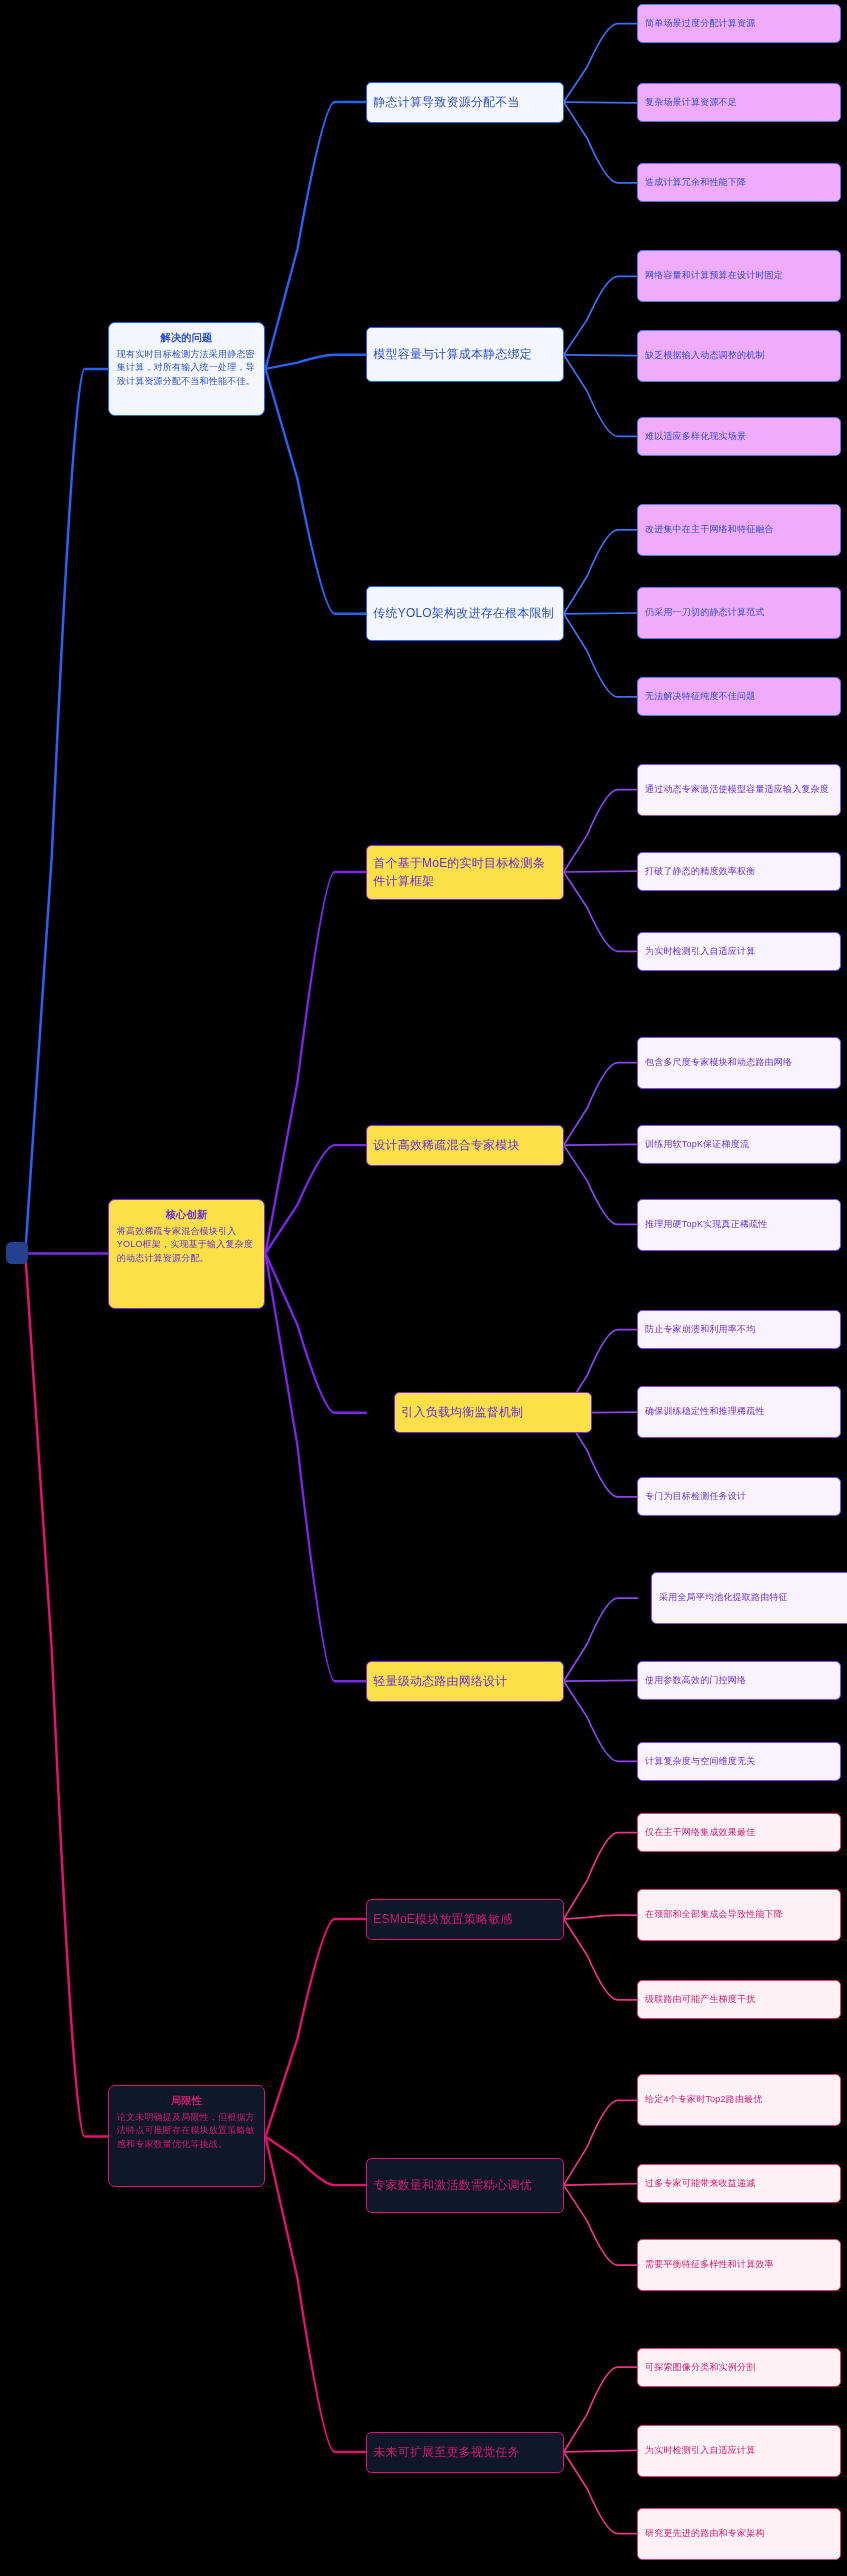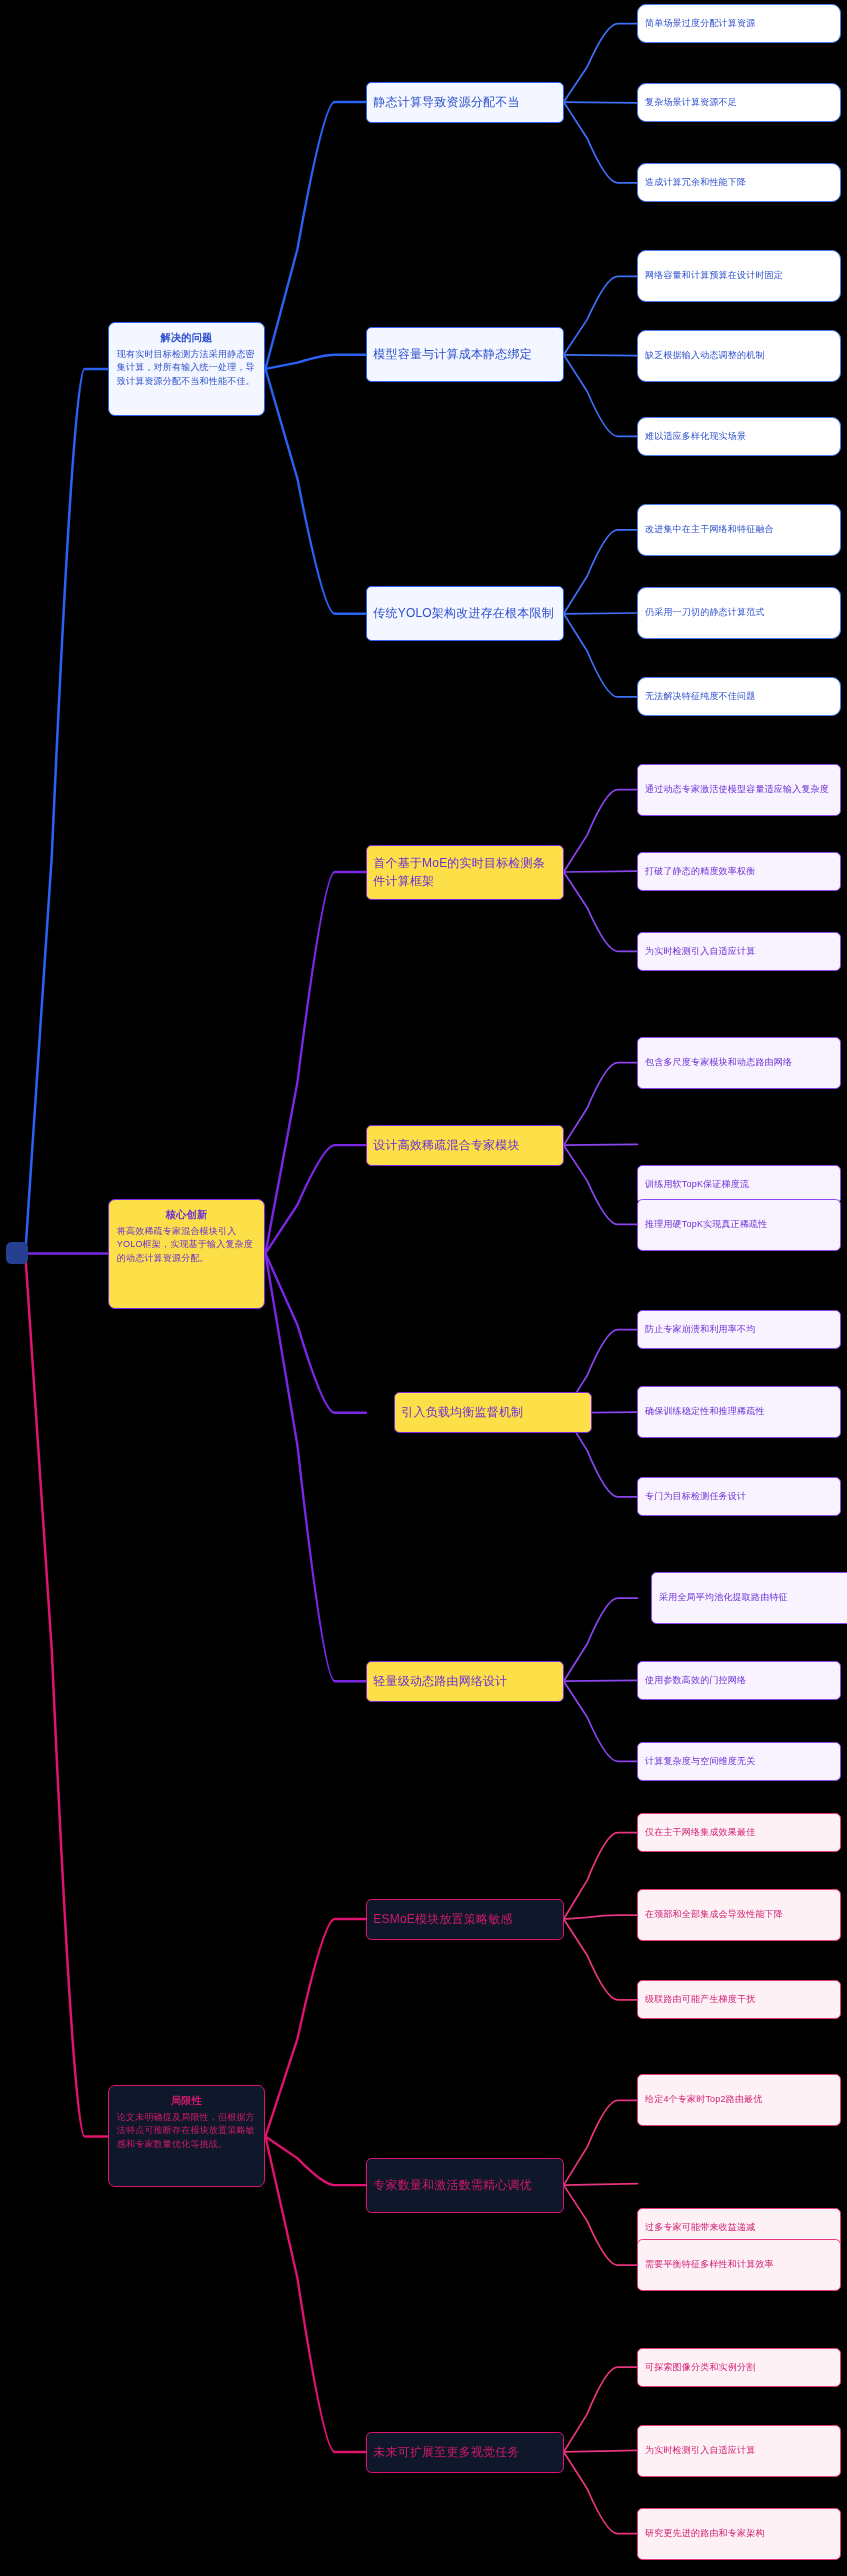--- a/index.html
+++ b/index.html
@@ -69,21 +69,21 @@
     min-height:35px;
     border-width:1.3px;
     border-style:solid;
     font-size:9px;
     padding:4.7px 7px;
     text-align:left;
     justify-content:flex-start;
   }
   
   .c-blue  { background:#f4f7ff; border-color:#2962f5; color:#2b4ecf; }
-  .c-blue-s{ background:#ffffff; border-color:#4a7bf7; color:#2b4ecf;border-radius:9px; }
+  .c-blue-s{ background:#f0abfc; border-color:#4a7bf7; color:#2b4ecf; }
   .c-purple{ background:#fde047; border-color:#7b27e8; color:#6b2fd6; }
   .c-purple-s{ background:#f8f3ff; border-color:#8b45ee; color:#6b2fd6; }
   .c-pink  { background:#0f172a; border-color:#e0136e; color:#d11a6e; }
   .c-pink-s{ background:#fdf1f6; border-color:#e8357f; color:#d11a6e; }
 </style>
 </head>
 <body>
 
 <div id="canvas">
   <svg class="links" id="links" viewBox="0 0 1080 3282">
@@ -188,21 +188,21 @@
       </div>
       <div class="node leaf c-purple-s" style="left: 637px; top: 932px; width: 204px; min-height: 39px;">
         <span>为实时检测引入自适应计算</span>
       </div>
       <div class="node topic c-purple" style="left: 366px; top: 1125px; width: 198px; min-height: 41px;">
         <span>设计高效稀疏混合专家模块</span>
       </div>
       <div class="node leaf c-purple-s" style="left: 637px; top: 1037px; width: 204px; min-height: 52px;">
         <span>包含多尺度专家模块和动态路由网络</span>
       </div>
-      <div class="node leaf c-purple-s" style="left: 637px; top: 1125px; width: 204px; min-height: 39px; margin-top: 40px;">
+      <div class="node leaf c-purple-s" style="left: 637px; top: 1125px; width: 204px; min-height: 39px;">
         <span>训练用软TopK保证梯度流</span>
       </div>
       <div class="node leaf c-purple-s" style="left: 637px; top: 1199px; width: 204px; min-height: 52px;">
         <span>推理用硬TopK实现真正稀疏性</span>
       </div>
       <div class="node topic c-purple" style="left: 366px; top: 1392px; width: 198px; min-height: 41px; margin-left: 28px;">
         <span>引入负载均衡监督机制</span>
       </div>
       <div class="node leaf c-purple-s" style="left: 637px; top: 1310px; width: 204px; min-height: 39px;">
         <span>防止专家崩溃和利用率不均</span>
@@ -240,21 +240,21 @@
       </div>
       <div class="node leaf c-pink-s" style="left: 637px; top: 1980px; width: 204px; min-height: 39px;">
         <span>级联路由可能产生梯度干扰</span>
       </div>
       <div class="node topic c-pink" style="left: 366px; top: 2158px; width: 198px; min-height: 55px;">
         <span>专家数量和激活数需精心调优</span>
       </div>
       <div class="node leaf c-pink-s" style="left: 637px; top: 2074px; width: 204px; min-height: 52px;">
         <span>给定4个专家时Top2路由最优</span>
       </div>
-      <div class="node leaf c-pink-s" style="left: 637px; top: 2164px; width: 204px; min-height: 39px; margin-top: 44px;">
+      <div class="node leaf c-pink-s" style="left: 637px; top: 2164px; width: 204px; min-height: 39px;">
         <span>过多专家可能带来收益递减</span>
       </div>
       <div class="node leaf c-pink-s" style="left: 637px; top: 2239px; width: 204px; min-height: 52px;">
         <span>需要平衡特征多样性和计算效率</span>
       </div>
       <div class="node topic c-pink" style="left: 366px; top: 2432px; width: 198px; min-height: 41px;">
         <span>未来可扩展至更多视觉任务</span>
       </div>
       <div class="node leaf c-pink-s" style="left: 637px; top: 2348px; width: 204px; min-height: 39px;">
         <span>可探索图像分类和实例分割</span>

